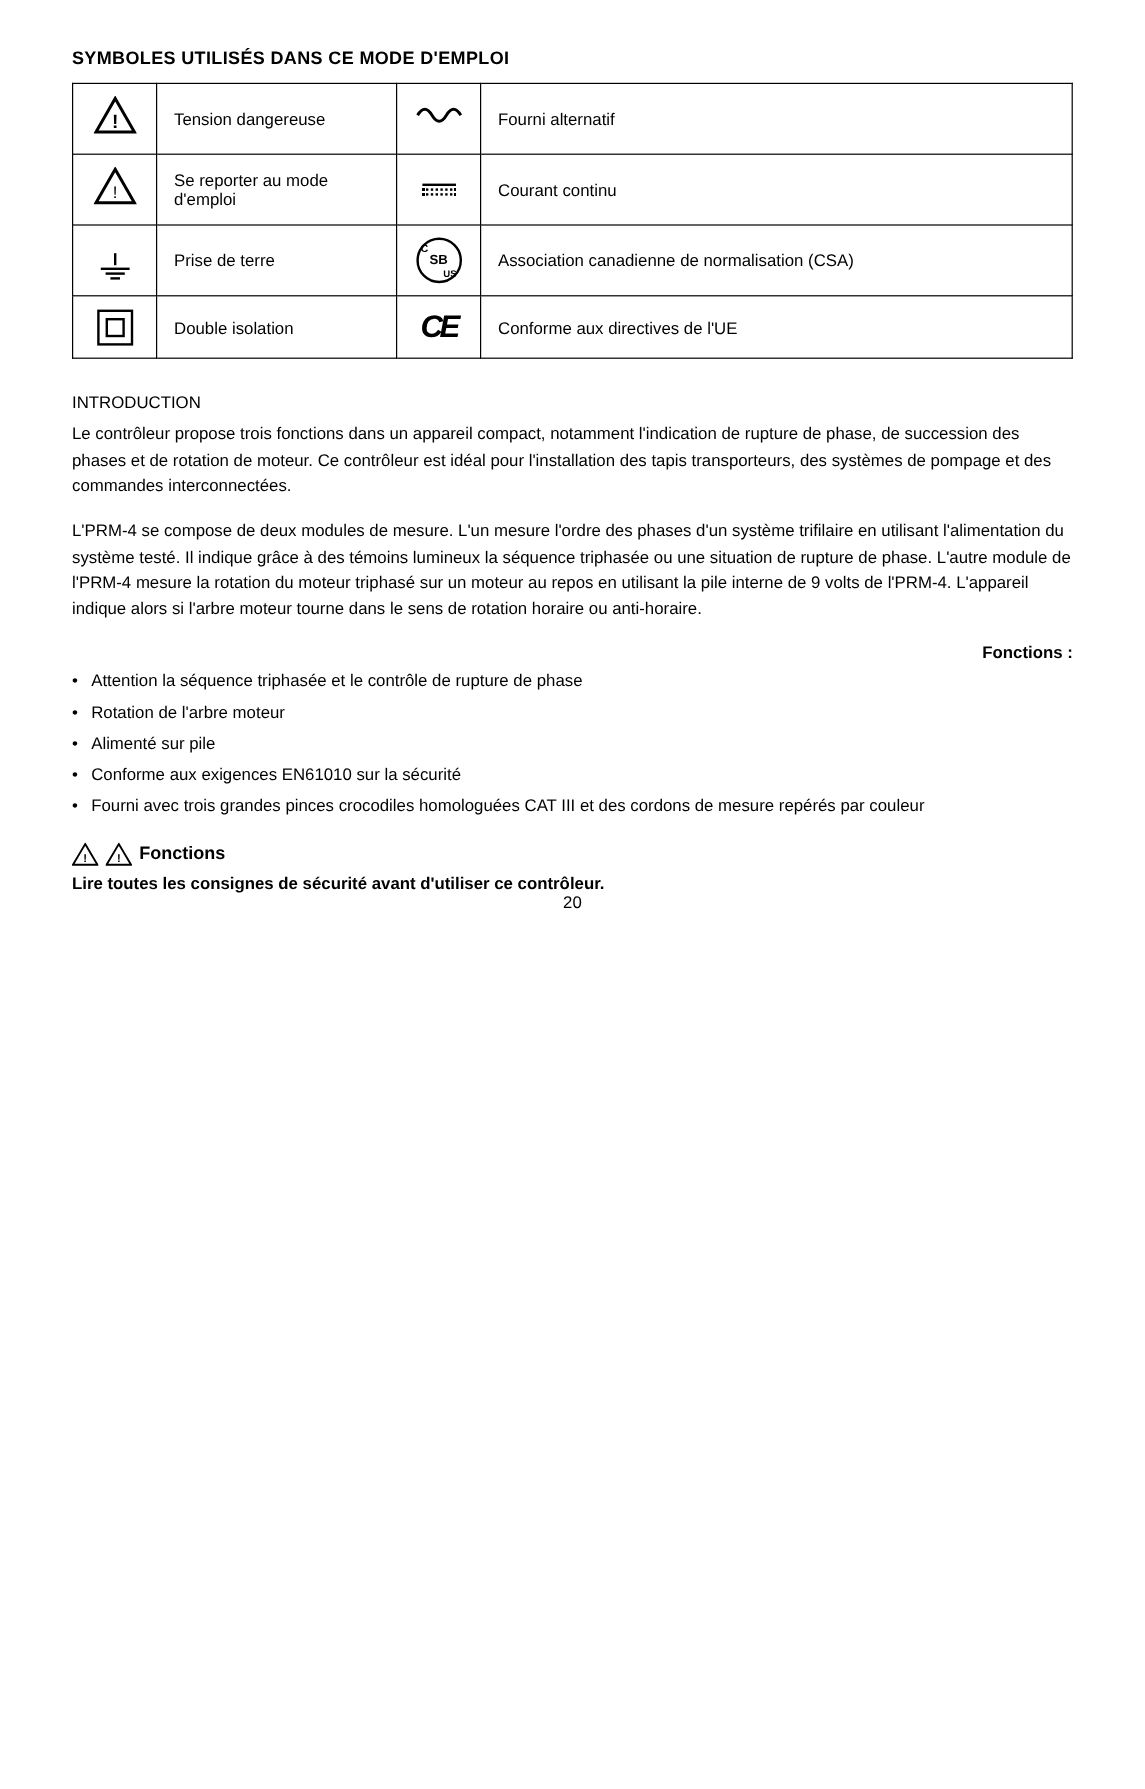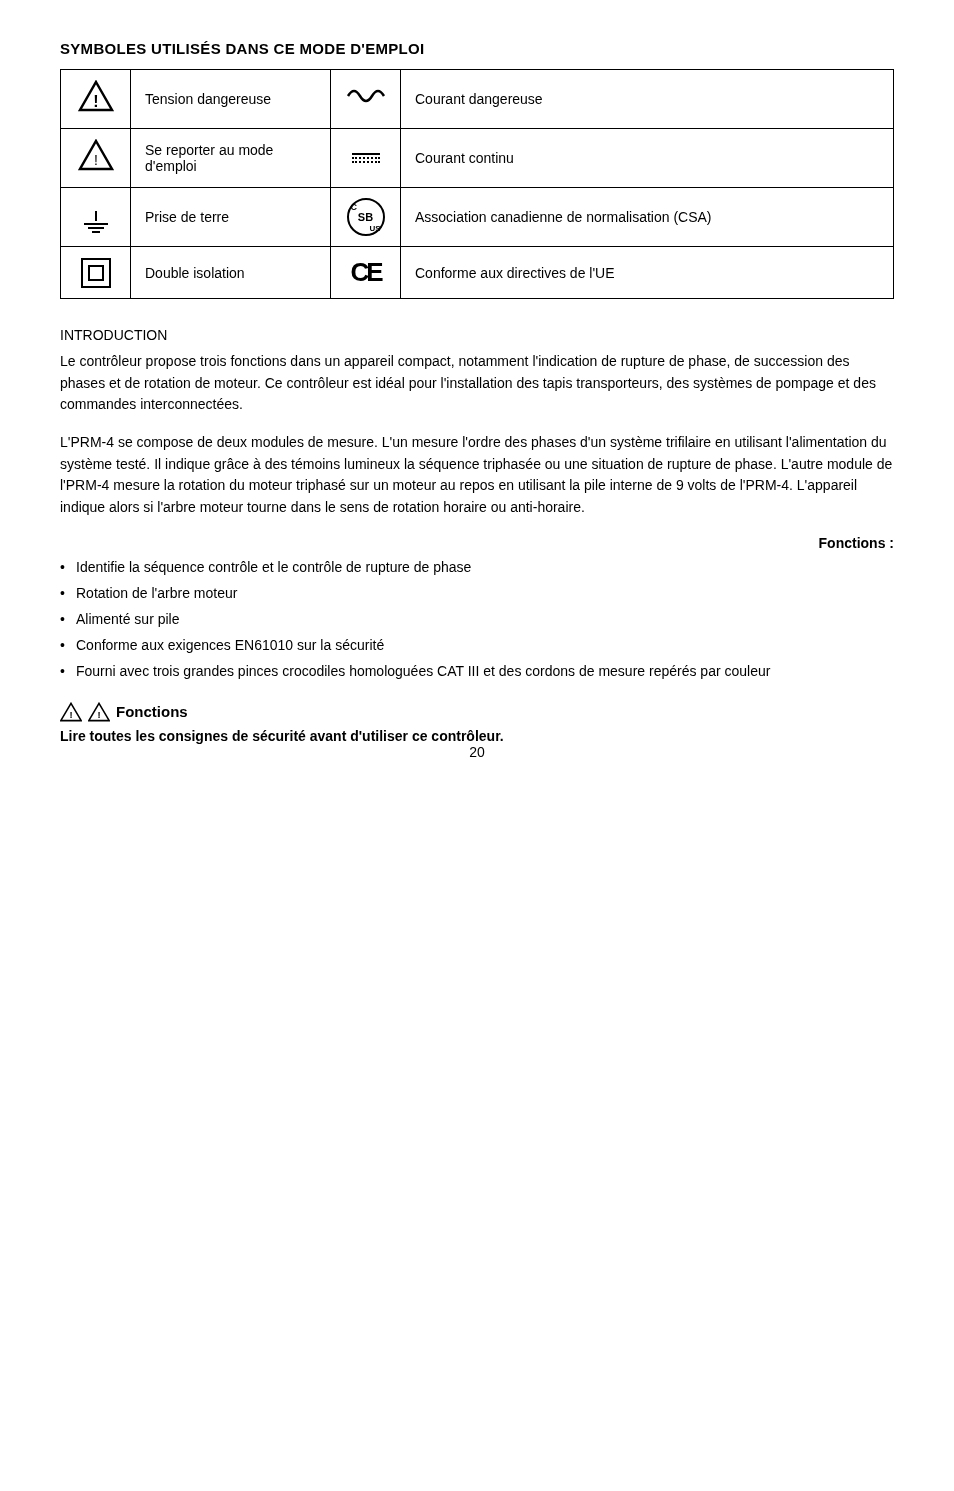--- a/index.html
+++ b/index.html
@@ -143,21 +143,21 @@
           <polygon points="18,2 34,30 2,30" fill="none" stroke="#000" stroke-width="2.5"></polygon>
           <text x="18" y="27" text-anchor="middle" font-size="16" font-weight="bold" fill="#000">!</text>
         </svg>
       </td>
       <td class="desc-cell">Tension dangereuse</td>
       <td class="symbol-cell2">
         <svg viewBox="0 0 40 24" width="40" height="24">
           <path d="M2,12 Q8,2 14,12 Q20,22 26,12 Q32,2 38,12" fill="none" stroke="#000" stroke-width="2.5"></path>
         </svg>
       </td>
-      <td class="desc-cell2">Courant dangereuse</td>
+      <td class="desc-cell2">Fourni alternatif</td>
     </tr>
 
     <tr>
       <td class="symbol-cell">
         <svg viewBox="0 0 36 32" width="36" height="32">
           <polygon points="18,2 34,30 2,30" fill="none" stroke="#000" stroke-width="2.5"></polygon>
           <text x="18" y="26" text-anchor="middle" font-size="14" fill="#000">!</text>
         </svg>
       </td>
       <td class="desc-cell">Se reporter au mode d'emploi</td>
@@ -194,34 +194,34 @@
     </tr>
 
     <tr>
       <td class="symbol-cell">
         <div style="display:inline-flex;align-items:center;justify-content:center;border:2.5px solid #000;width:30px;height:30px;">
           <div style="border:2px solid #000;width:16px;height:16px;"></div>
         </div>
       </td>
       <td class="desc-cell">Double isolation</td>
       <td class="symbol-cell2">
-        <span style="font-size:26px;font-weight:bold;letter-spacing:-3px;">CE</span>
+        <span style="font-size:26px;font-weight:bold;font-style:italic;letter-spacing:-3px;">CE</span>
       </td>
       <td class="desc-cell2">Conforme aux directives de l'UE</td>
     </tr>
   </tbody>
 </table>
 
 <div class="section-title">INTRODUCTION</div>
 <p class="para">Le contrôleur propose trois fonctions dans un appareil compact, notamment l'indication de rupture de phase, de succession des phases et de rotation de moteur. Ce contrôleur est idéal pour l'installation des tapis transporteurs, des systèmes de pompage et des commandes interconnectées.</p>
 <p class="para">L'PRM-4 se compose de deux modules de mesure. L'un mesure l'ordre des phases d'un système trifilaire en utilisant l'alimentation du système testé. Il indique grâce à des témoins lumineux la séquence triphasée ou une situation de rupture de phase. L'autre module de l'PRM-4 mesure la rotation du moteur triphasé sur un moteur au repos en utilisant la pile interne de 9 volts de l'PRM-4. L'appareil indique alors si l'arbre moteur tourne dans le sens de rotation horaire ou anti-horaire.</p>
 
 <p class="func-label">Fonctions :</p>
 <ul class="bullet-list">
-  <li>Identifie la séquence contrôle et le contrôle de rupture de phase</li>
+  <li>Attention la séquence triphasée et le contrôle de rupture de phase</li>
   <li>Rotation de l'arbre moteur</li>
   <li>Alimenté sur pile</li>
   <li>Conforme aux exigences EN61010 sur la sécurité</li>
   <li>Fourni avec trois grandes pinces crocodiles homologuées CAT III et des cordons de mesure repérés par couleur</li>
 </ul>
 
 <div class="attention-block">
   <div class="attention-title">
     <svg viewBox="0 0 28 24" width="22" height="20">
       <polygon points="14,1 27,23 1,23" fill="none" stroke="#000" stroke-width="2"></polygon>

